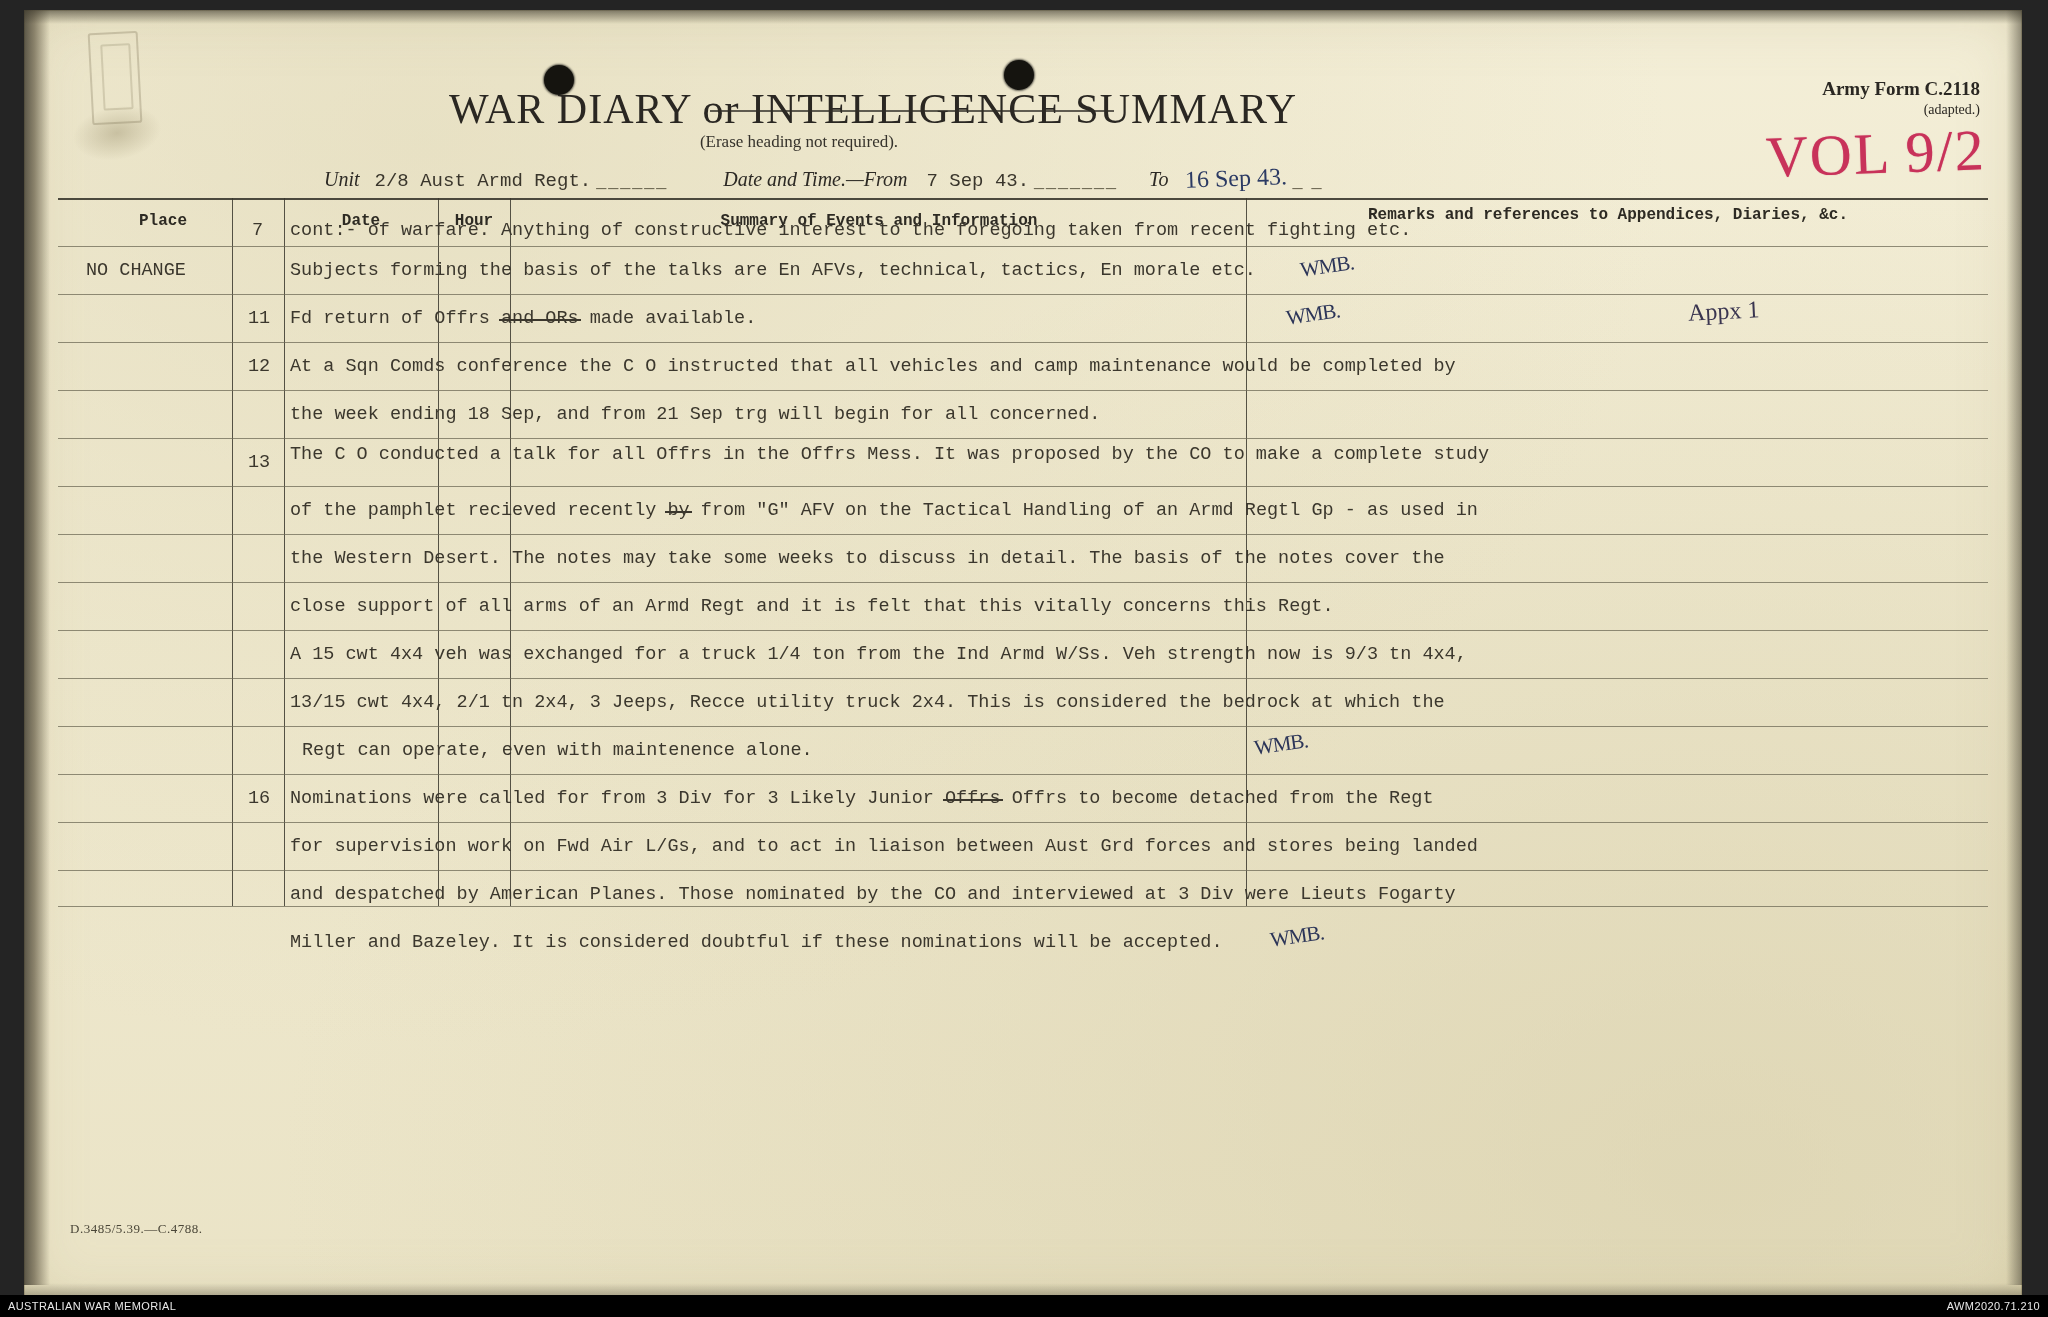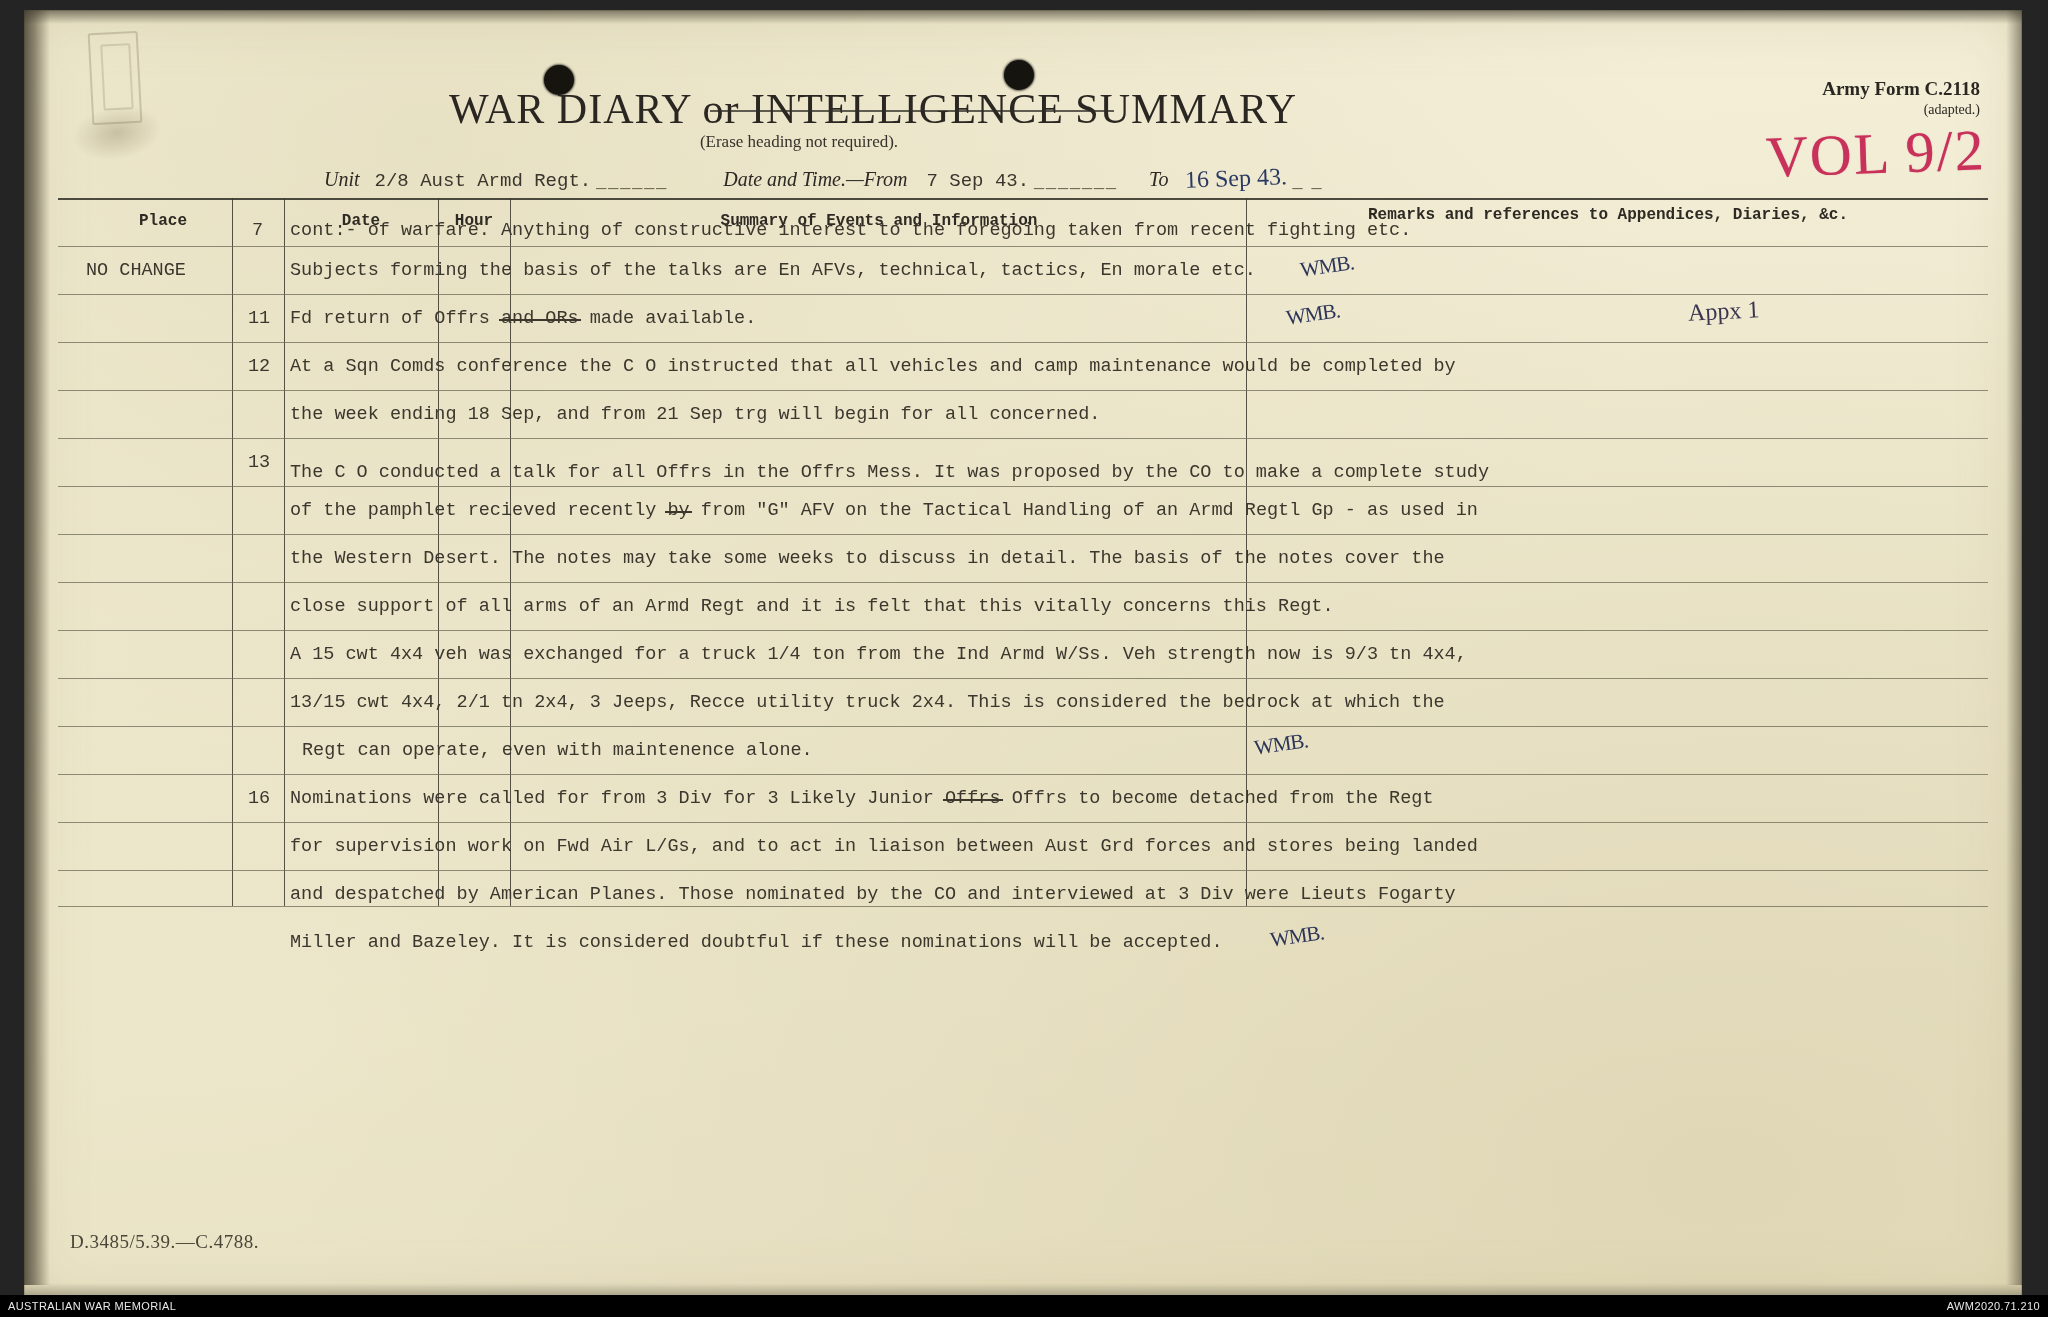--- a/index.html
+++ b/index.html
@@ -136,22 +136,22 @@
     font-family:"Liberation Serif", serif;
     font-size:21px;color:#2c3558;transform:rotate(-8deg);
     letter-spacing:-1px;
   }
   .apx{
     position:absolute;
     font-family:"Liberation Serif", serif;font-size:24px;color:#3a3550;
     transform:rotate(-3deg);
   }
   .printcode{
-    position:absolute;left:46px;bottom:52px;
-    font-family:"Liberation Serif", serif;font-size:19px;color:#4a4638;
+    position:absolute;left:46px;bottom:68px;
+    font-family:"Liberation Serif", serif;font-size:13px;color:#4a4638;
     letter-spacing:.5px;
   }
   
   #footerbar{
     position:absolute;left:0;bottom:0;width:2048px;height:22px;
     background:#000;color:#e8e8e8;
     font-family:"Liberation Sans", sans-serif;font-size:11px;
     display:flex;align-items:center;justify-content:space-between;
     padding:0 8px;box-sizing:border-box;
     letter-spacing:.4px;
@@ -246,21 +246,21 @@
       <div class="cell" style="left:232px;top:110px;">Fd return of Offrs <span class="strikeword">and ORs</span> made available.</div>
       <div class="initials" style="left:1228px;top:104px;">WMB.</div>
       <div class="apx" style="left:1630px;top:100px;">Appx 1</div>
 
       <div class="cell" style="left:190px;top:158px;">12</div>
       <div class="cell" style="left:232px;top:158px;">At a Sqn Comds conference the C O instructed that all vehicles and camp maintenance would be completed by</div>
 
       <div class="cell" style="left:232px;top:206px;">the week ending 18 Sep, and from 21 Sep trg will begin for all concerned.</div>
 
       <div class="cell" style="left:190px;top:254px;">13</div>
-      <div class="cell" style="left:232px;top:264px;text-align:right;">The C O conducted a talk for all Offrs in the Offrs Mess. It was proposed by the CO to make a complete study</div>
+      <div class="cell" style="left:232px;top:246px;text-align:right;">The C O conducted a talk for all Offrs in the Offrs Mess. It was proposed by the CO to make a complete study</div>
 
       <div class="cell" style="left:232px;top:350px;">the Western Desert. The notes may take some weeks to discuss in detail. The basis of the notes cover the</div>
 
       <div class="cell" style="left:232px;top:302px;">of the pamphlet recieved recently <span class="strikeword">by</span> from "G" AFV on the Tactical Handling of an Armd Regtl Gp - as used in</div>
 
       <div class="cell" style="left:232px;top:398px;">close support of all arms of an Armd Regt and it is felt that this vitally concerns this Regt.</div>
 
       <div class="cell" style="left:232px;top:446px;">A 15 cwt 4x4 veh was exchanged for a truck 1/4 ton from the Ind Armd W/Ss. Veh strength now is 9/3 tn 4x4,</div>
 
       <div class="cell" style="left:232px;top:494px;">13/15 cwt 4x4, 2/1 tn 2x4, 3 Jeeps, Recce utility truck 2x4. This is considered the bedrock at which the</div>

